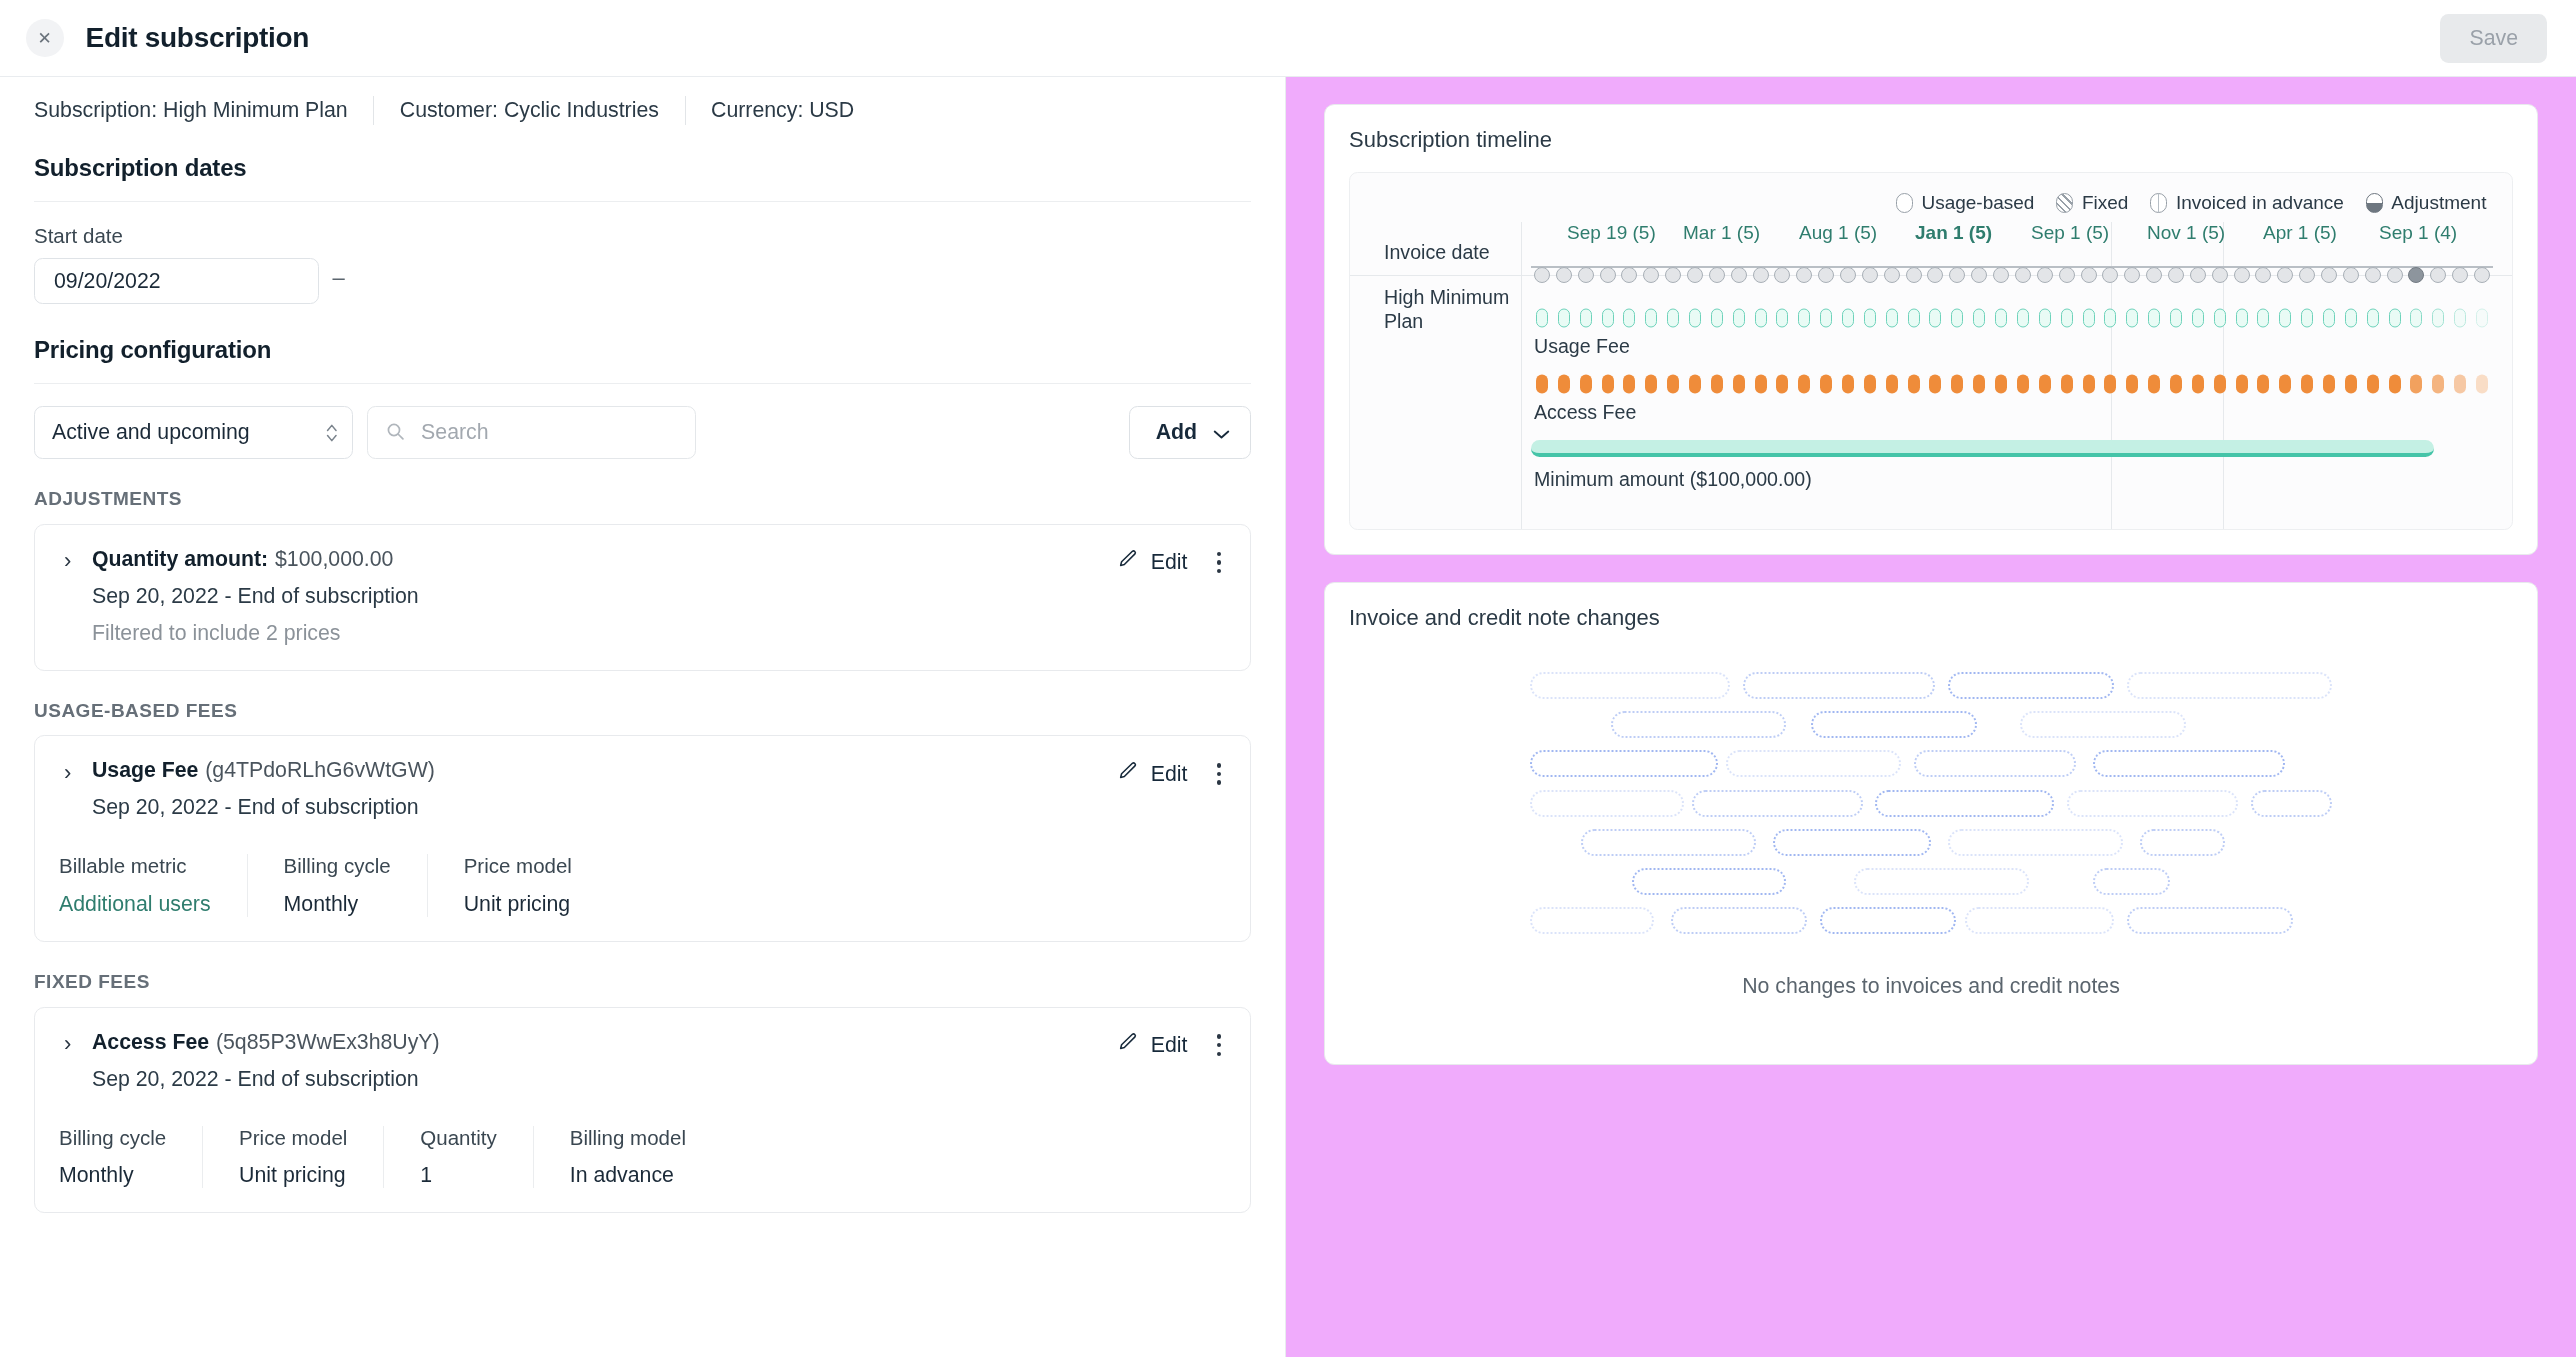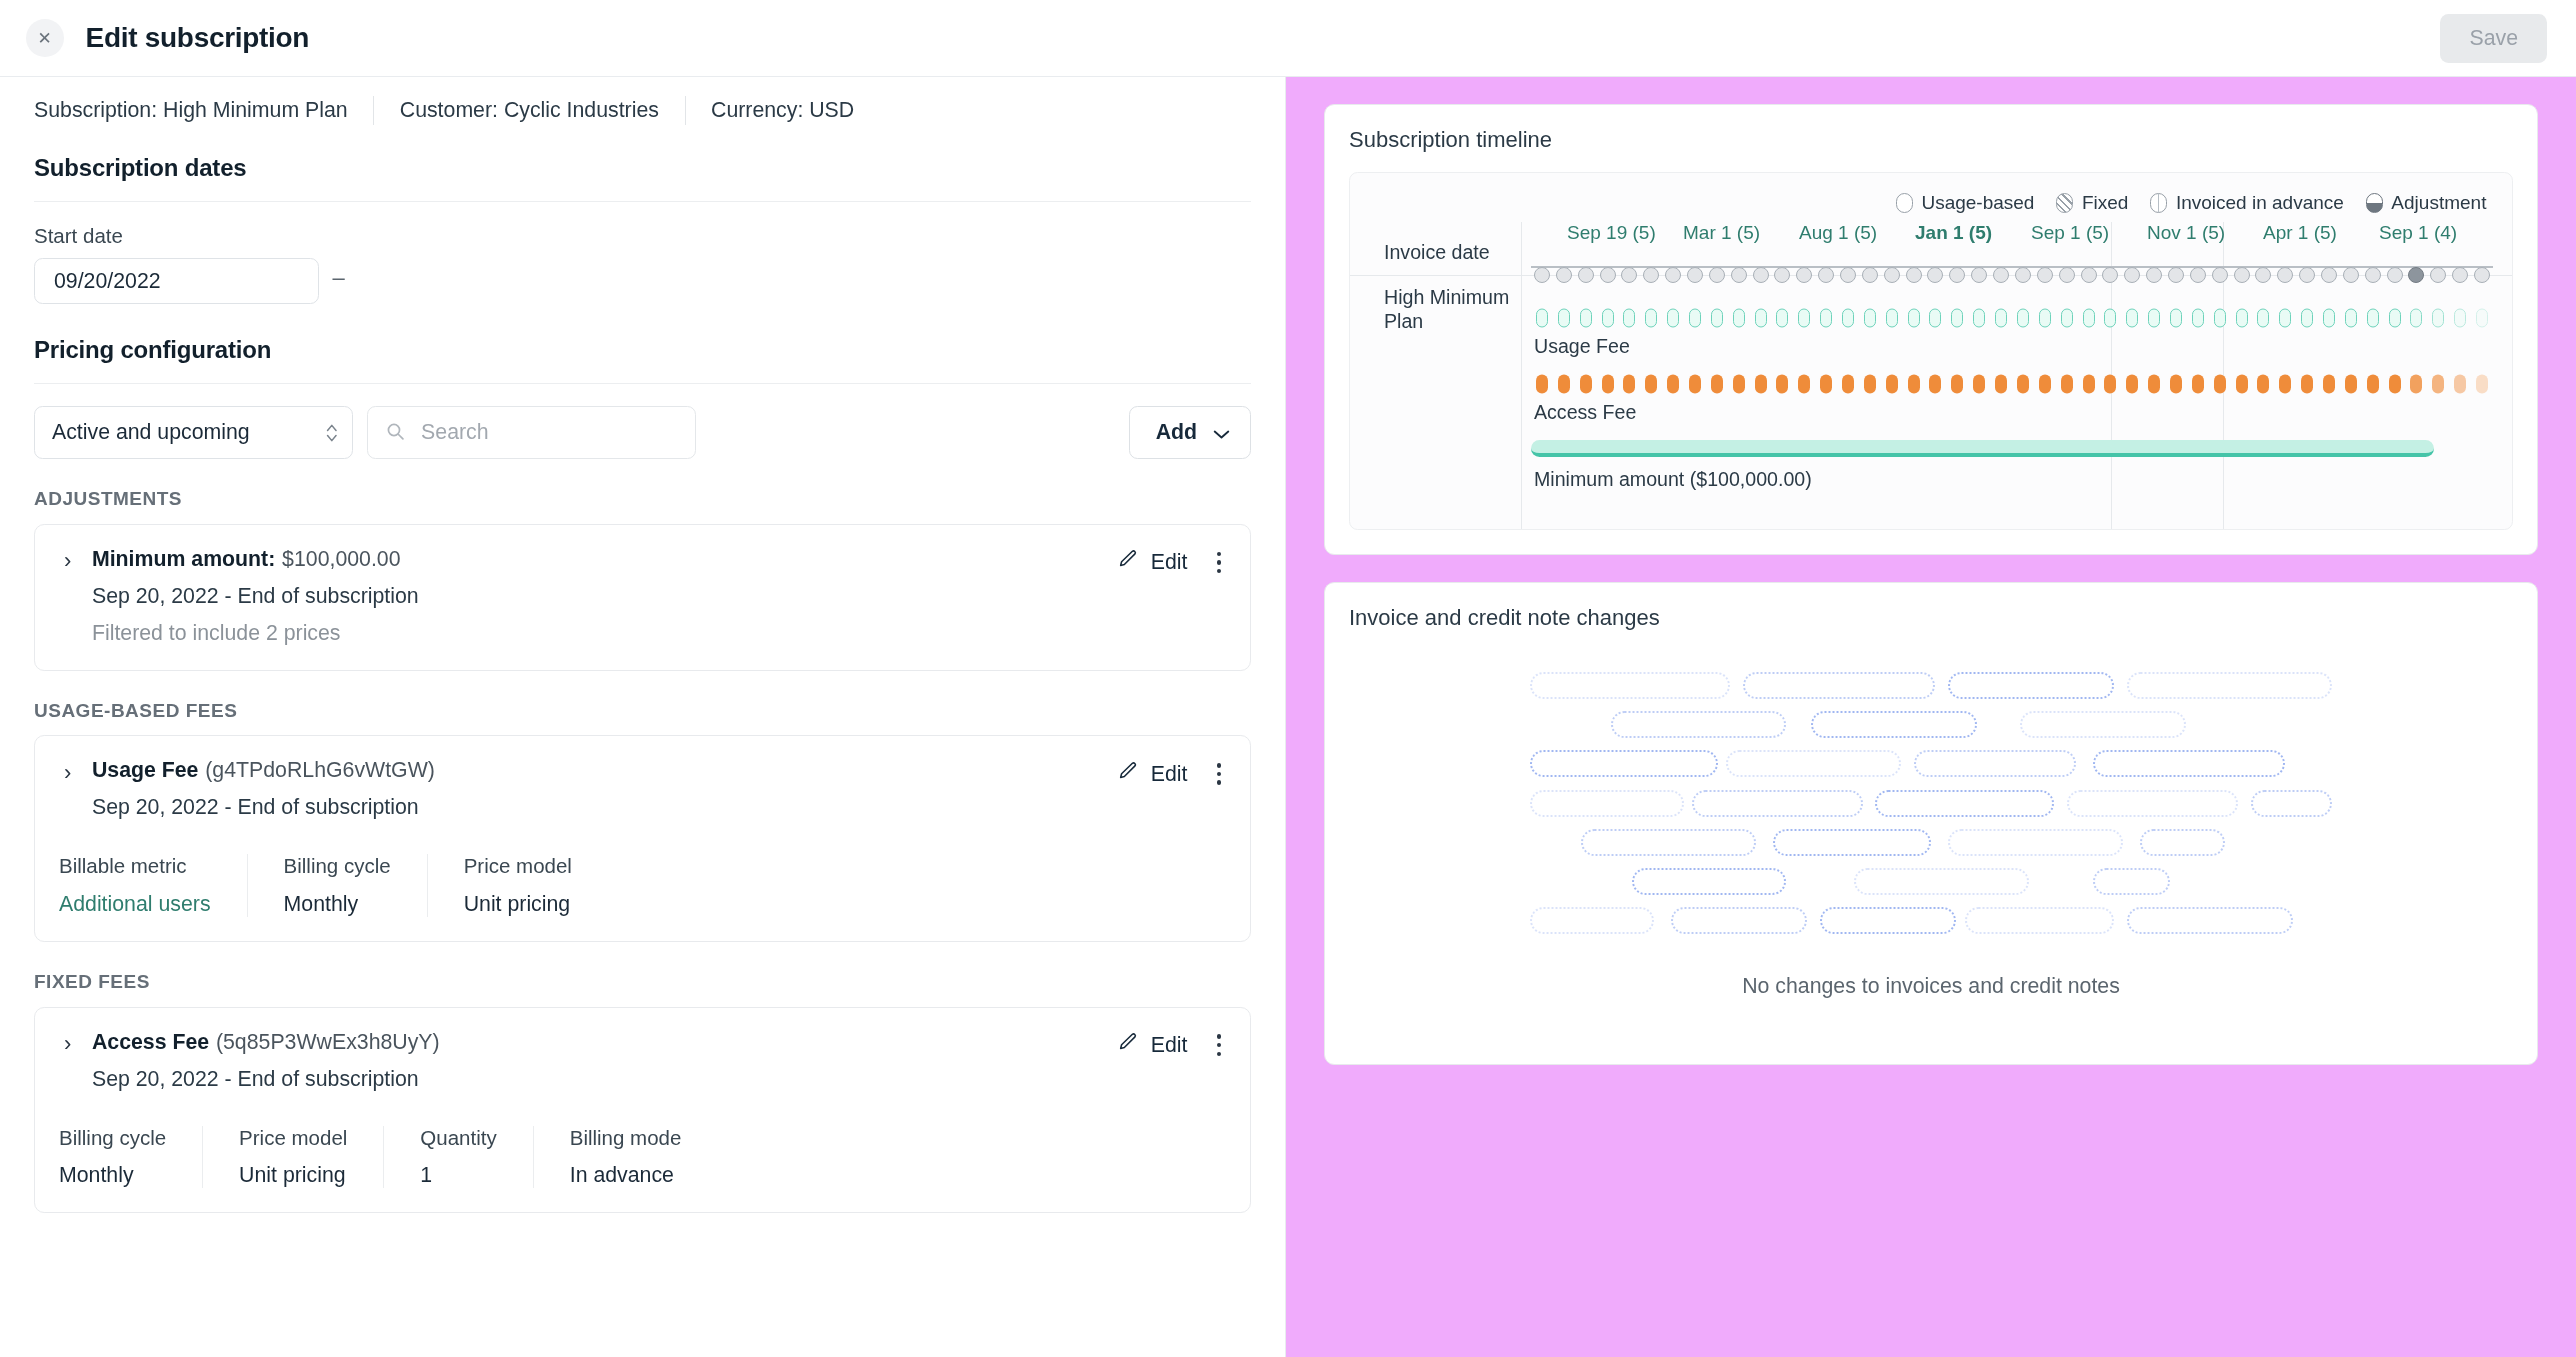--- a/index.html
+++ b/index.html
@@ -283,21 +283,21 @@
         </span>
       </button>
     </div>
 
     <div id="fee-groups">
         <div class="group-label">ADJUSTMENTS</div>
         <div class="card">
           <div class="card-head">
             <span class="chev-right">›</span>
             <div class="card-titles">
-              <div class="title-row"><b>Minimum amount:</b><span class="muted-id">$100,000.00</span></div>
+              <div class="title-row"><b>Quantity amount:</b><span class="muted-id">$100,000.00</span></div>
               <div class="sub-row">Sep 20, 2022 - End of subscription</div>
               <div class="sub-row soft">Filtered to include 2 prices</div>
             </div>
             <div class="card-actions">
               <button class="edit-btn">
                 <span><svg width="22" height="22" viewBox="0 0 24 24" fill="none" stroke="#17293a" stroke-width="1.7" stroke-linecap="round" stroke-linejoin="round">
                     <path d="M16.8 3.6a2 2 0 0 1 2.8 2.8L8 18l-4 1 1-4z"></path>
                   </svg></span>
                 <span>Edit</span>
               </button>
@@ -375,21 +375,21 @@
             </div>
             <div class="detail-col">
               <div class="detail-key">Price model</div>
               <div class="detail-val">Unit pricing</div>
             </div>
             <div class="detail-col">
               <div class="detail-key">Quantity</div>
               <div class="detail-val">1</div>
             </div>
             <div class="detail-col">
-              <div class="detail-key">Billing mode</div>
+              <div class="detail-key">Billing model</div>
               <div class="detail-val">In advance</div>
             </div>
           </div>
         </div>
       </div>
   </div>
 
   <div class="right">
 
     <div class="panel">

